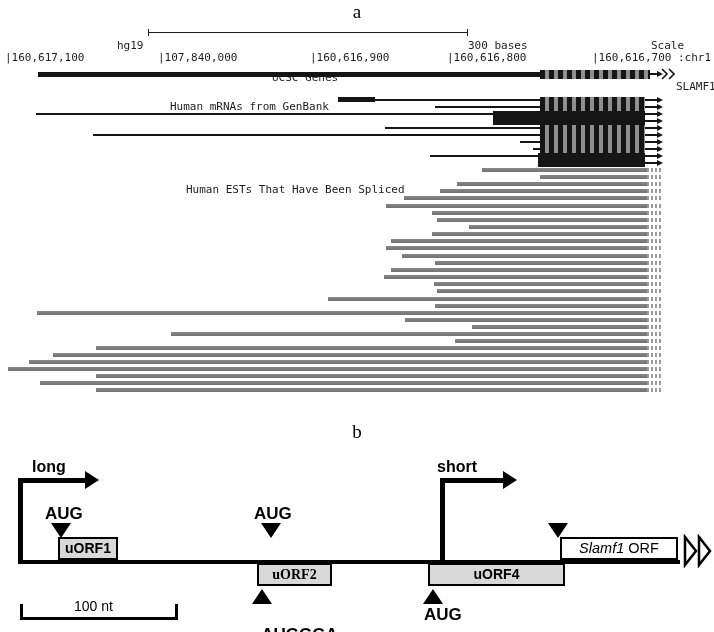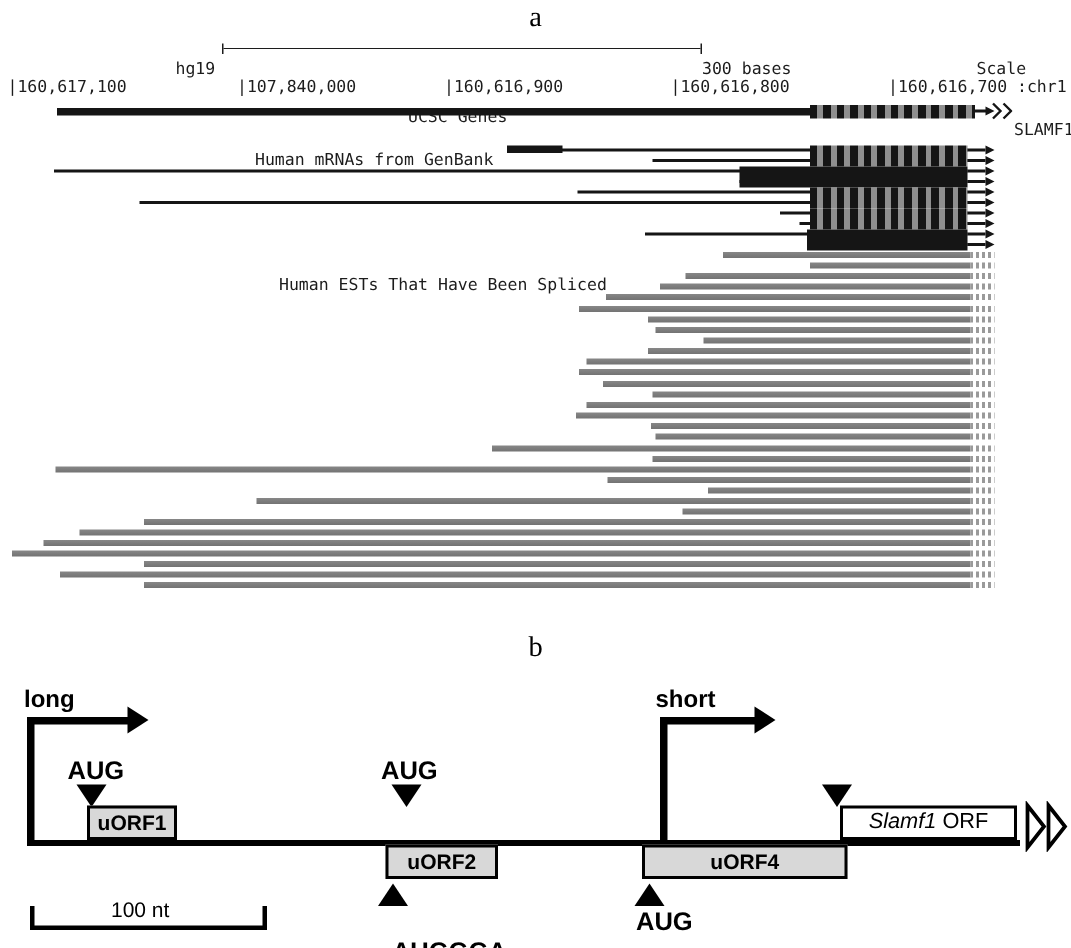--- a/index.html
+++ b/index.html
@@ -42,21 +42,21 @@
 
   <div class="abs fig-lab" style="left:0;right:0;top:1px;text-align:center;">a</div>
 
   <div class="abs mono" style="left:117px;top:28px;">hg19</div>
   <div class="abs pa-scalebar" style="left:148px;top:29px;width:318px;"></div>
   <div class="abs mono" style="left:468px;top:28px;">300 bases</div>
   <div class="abs mono" style="left:651px;top:28px;">Scale</div>
 
   <div class="abs mono" style="left:5px;top:40px;">|160,617,100</div>
   <div class="abs mono" style="left:158px;top:40px;">|107,840,000</div>
-  <div class="abs mono" style="left:296px;top:40px;">|160,616,900</div>
+  <div class="abs mono" style="left:310px;top:40px;">|160,616,900</div>
   <div class="abs mono" style="left:447px;top:40px;">|160,616,800</div>
   <div class="abs mono" style="left:592px;top:40px;">|160,616,700</div>
   <div class="abs mono" style="left:678px;top:40px;">:chr1</div>
 
   <div class="abs mono" style="left:272px;top:60px;">UCSC Genes</div>
   <div class="abs" style="left:0;top:0;width:714px;height:0;">
     <div class="abs blackbar" style="left:38px;top:72px;width:502px;height:5px;"></div>
     <div class="abs hatch" style="left:540px;top:70px;width:110px;height:9px;"></div>
     <div class="abs blackbar" style="left:650px;top:73px;width:9px;height:2px;"></div>
     <div class="abs mini-arr" style="left:657px;top:71px;"></div>
@@ -259,21 +259,21 @@
         <div class="esttip" style="position: absolute; left: 607px; top: 0px; width: 16px; height: 4px;"></div>
       </div>
       <div style="position: absolute; left: 96px; top: 388px; width: 568px; height: 4px;">
         <div class="estbar" style="position: absolute; left: 0px; top: 0px; width: 551px; height: 4px;"></div>
         <div class="esttip" style="position: absolute; left: 551px; top: 0px; width: 16px; height: 4px;"></div>
       </div>
     </div>
 
   <div class="abs fig-lab" style="left:0;right:0;top:421px;text-align:center;">b</div>
 
-  <div class="abs bold16" style="left:16px;top:458px;">long</div>
+  <div class="abs bold16" style="left:32px;top:458px;">long</div>
   <div class="abs blk" style="left:18px;top:478px;width:5px;height:86px;"></div>
   <div class="abs blk" style="left:18px;top:478px;width:68px;height:5px;"></div>
   <div class="abs arr-right" style="left:85px;top:471px;"></div>
 
   <div class="abs bold16" style="left:437px;top:458px;">short</div>
   <div class="abs blk" style="left:440px;top:478px;width:5px;height:86px;"></div>
   <div class="abs blk" style="left:440px;top:478px;width:64px;height:5px;"></div>
   <div class="abs arr-right" style="left:503px;top:471px;"></div>
 
   <div class="abs blk" style="left:18px;top:560px;width:662px;height:4px;"></div>
@@ -288,21 +288,21 @@
   <div class="abs codon" style="left:254px;top:504px;">AUG</div>
   <div class="abs tri-down" style="left:261px;top:523px;"></div>
 
   <div class="abs tri-down" style="left:548px;top:523px;"></div>
 
   <div class="abs orfbox" style="left:58px;top:537px;width:56px;">uORF1</div>
   <div class="abs orfbox whitebox" style="left:560px;top:537px;width:114px;">
     <span style="font-style:italic;">Slamf1</span><span> ORF</span>
   </div>
 
-  <div class="abs orfbox" style="left:257px;top:563px;width:71px;">uORF2</div>
+  <div class="abs orfbox" style="left:257px;top:563px;width:71px;font-family:Liberation Serif, serif;">uORF2</div>
   <div class="abs orfbox" style="left:428px;top:563px;width:133px;">uORF4</div>
 
   <div class="abs tri-up" style="left:252px;top:589px;"></div>
   <div class="abs codon" style="left:243px;top:605px;">
     <span>A</span><span class="u">UGGGA</span>
   </div>
 
   <div class="abs tri-up" style="left:423px;top:589px;"></div>
   <div class="abs codon" style="left:424px;top:605px;">AUG</div>
 

